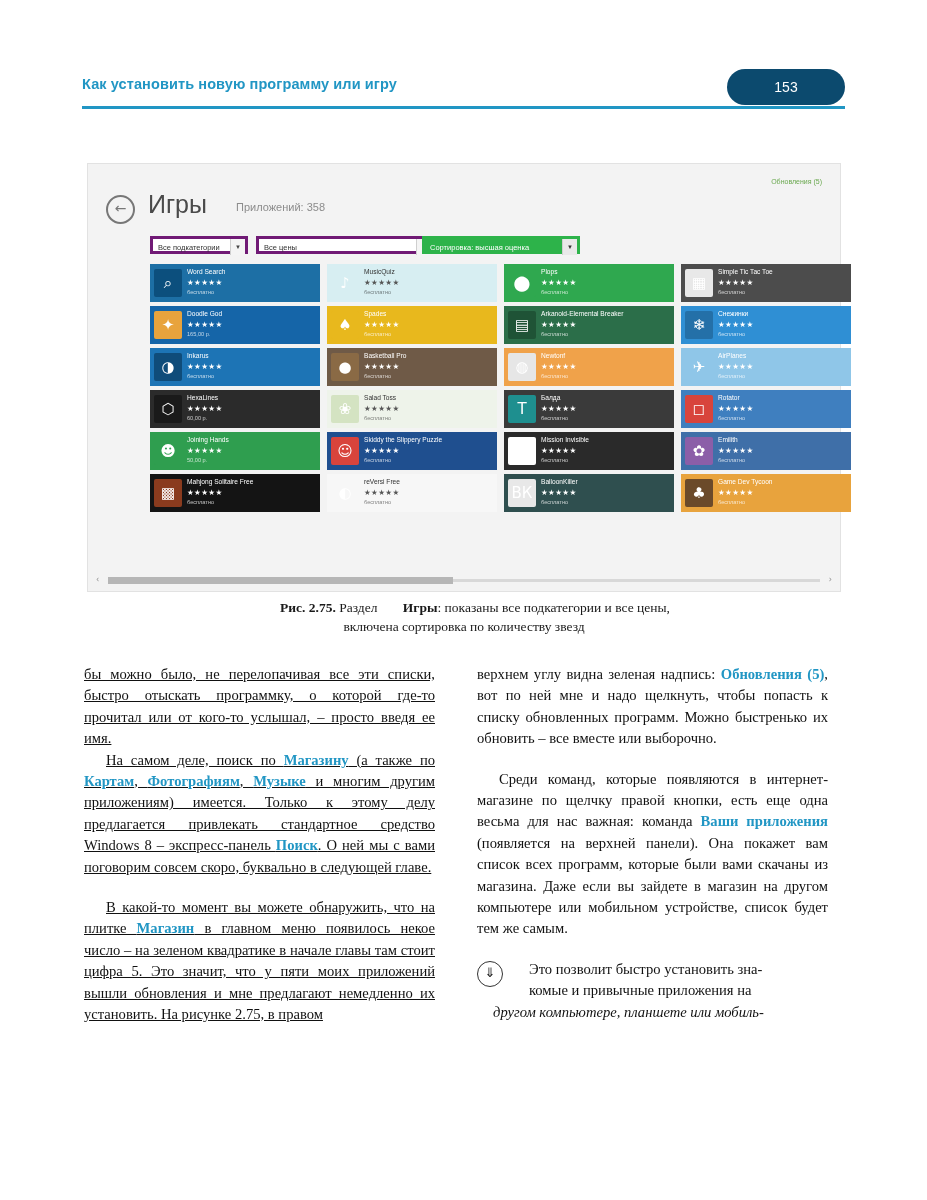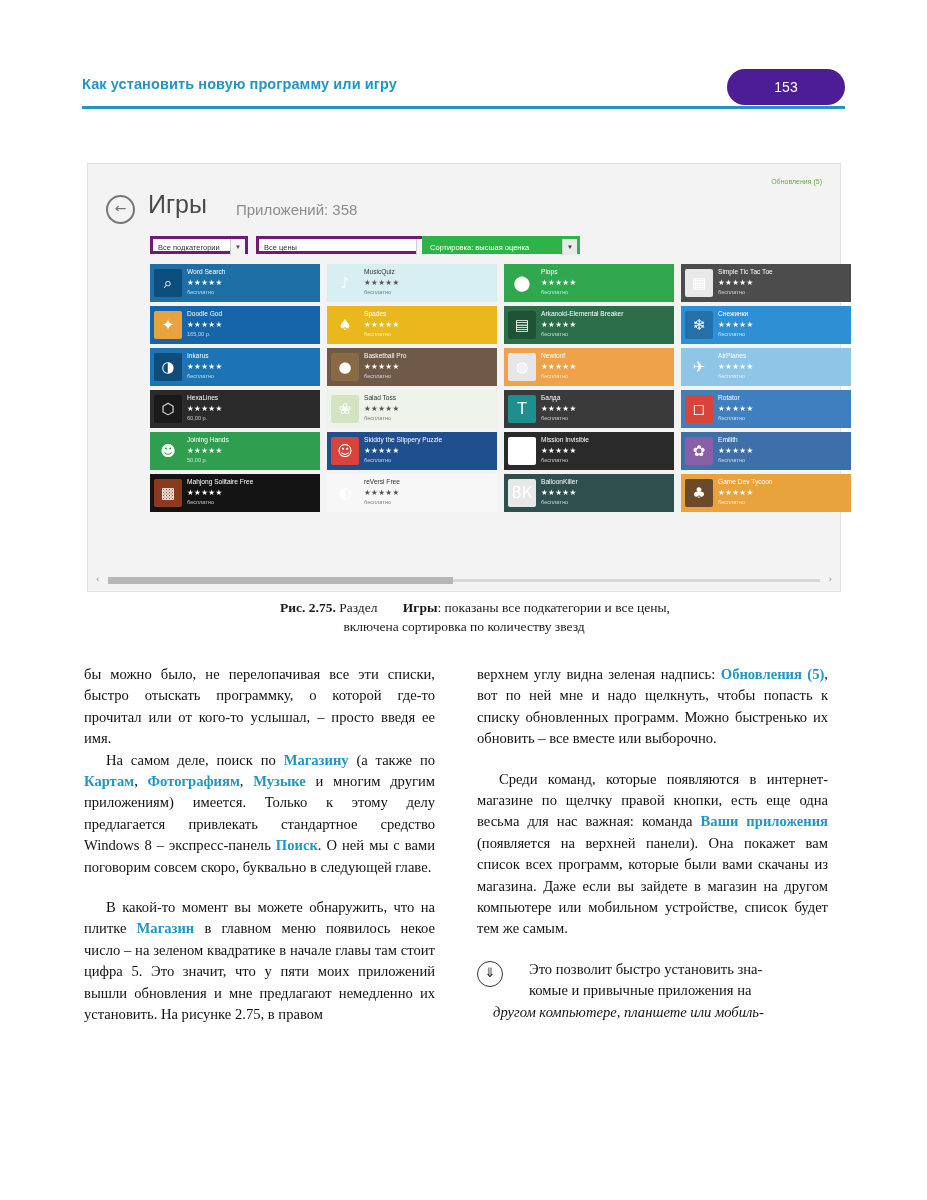--- a/index.html
+++ b/index.html
@@ -34,21 +34,21 @@
     font-family: "Liberation Sans", sans-serif;
     font-weight: bold;
     font-size: 14.5px;
     color: #2196c4;
     letter-spacing: 0.1px;
   }
   .page-num-badge {
     position: absolute;
     right: 0; top: -3px;
     width: 118px; height: 36px;
-    background: #4c1d95;
+    background: #0c4a6e;
     border-radius: 18px;
   }
   .page-num-badge span {
     display: block;
     text-align: center;
     line-height: 36px;
     color: #ffffff;
     font-family: "Liberation Sans", sans-serif;
     font-size: 14px;
   }
@@ -96,21 +96,21 @@
     left: 60px; top: 26px;
     font-family: "Liberation Sans", sans-serif;
     font-size: 25px;
     color: #4a4a4a;
     font-weight: 300;
   }
   .store-count {
     position: absolute;
     left: 148px; top: 37px;
     font-family: "Liberation Sans", sans-serif;
-    font-size: 15px;
+    font-size: 11px;
     color: #8c8c8c;
   }
 
   .filters {
     position: absolute;
     left: 62px; top: 72px;
     width: 430px; height: 18px;
   }
   .sel {
     position: absolute;
@@ -236,21 +236,21 @@
     position: absolute;
     top: 664px;
     width: 351px;
     font-family: "Liberation Serif", serif;
     font-size: 14.6px;
     line-height: 21.4px;
     text-align: justify;
     color: #111;
     hyphens: manual;
   }
-  .col-left { left: 84px; }
+  .col-left { left: 84px; text-decoration: underline; }
   .col-right { left: 477px; }
   .col p { margin: 0 0 0 0; text-indent: 22px; }
   .col p.noindent { text-indent: 0; }
   .col p.gap { margin-top: 19px; }
   .hl { color: #2196c4; font-weight: bold; }
 
   .note {
     position: relative;
     margin-top: 19px;
     min-height: 40px;

